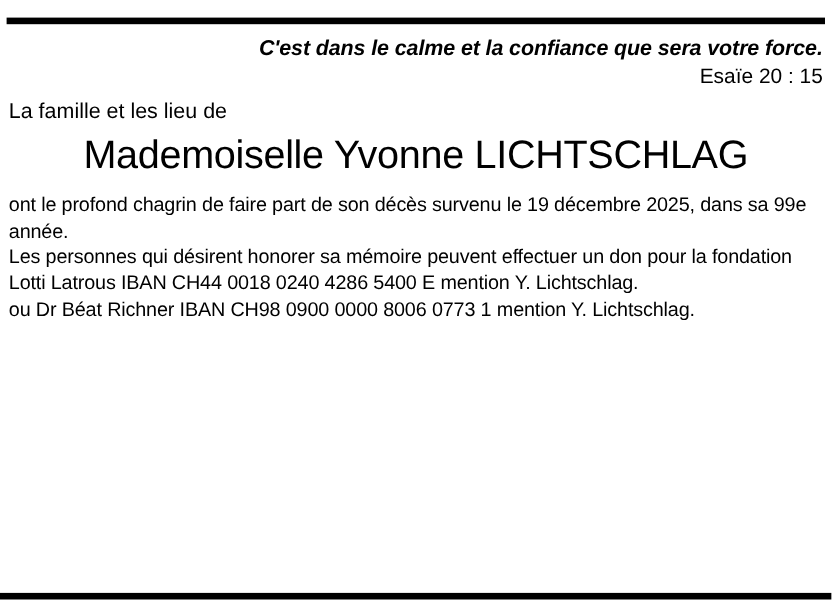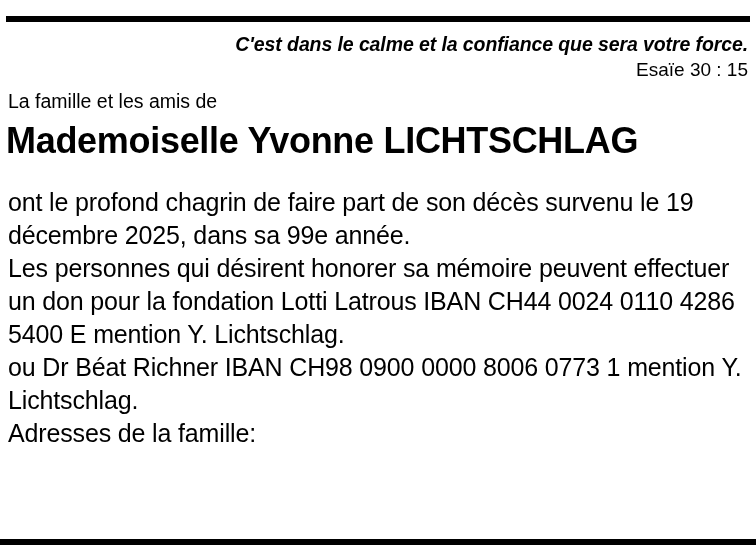--- a/index.html
+++ b/index.html
@@ -54,58 +54,58 @@
     margin-top: 2px;
   }
   .intro {
     font-size: 19.5px;
     line-height: 1.3;
     margin-top: 6px;
     padding-left: 2px;
   }
   .name {
     font-size: 36px;
-    font-weight: bold;
+    font-weight: normal;
+    text-align: center;
     line-height: 1.15;
     letter-spacing: -0.3px;
-    margin: 6px 0 24px 0;
+    margin: 6px 0 13px 0;
     white-space: nowrap;
   }
   .body-text {
-    font-size: 25px;
+    font-size: 18px;
     line-height: 1.32;
     padding-left: 2px;
     letter-spacing: -0.15px;
   }
   .body-text p {
     margin: 0;
   }
   .spacer {
     flex: 1 1 auto;
   }
 </style>
 </head>
 <body>
 
 <div class="notice">
 
   <div class="rule-top"></div>
 
   <div class="epigraph">C'est dans le calme et la confiance que sera votre force.</div>
 
-  <div class="epigraph-source">Esaïe 30 : 15</div>
+  <div class="epigraph-source">Esaïe 20 : 15</div>
 
-  <div class="intro">La famille et les amis de</div>
+  <div class="intro">La famille et les lieu de</div>
 
   <div class="name">Mademoiselle Yvonne LICHTSCHLAG</div>
 
   <div class="body-text">
     <p>ont le profond chagrin de faire part de son décès survenu le 19 décembre 2025, dans sa 99e année.</p>
-    <p>Les personnes qui désirent honorer sa mémoire peuvent effectuer un don pour la fondation Lotti Latrous IBAN CH44 0024 0110 4286 5400 E mention Y. Lichtschlag.</p>
+    <p>Les personnes qui désirent honorer sa mémoire peuvent effectuer un don pour la fondation Lotti Latrous IBAN CH44 0018 0240 4286 5400 E mention Y. Lichtschlag.</p>
     <p>ou Dr Béat Richner IBAN CH98 0900 0000 8006 0773 1 mention Y. Lichtschlag.</p>
-    <p>Adresses de la famille:</p>
   </div>
 
   <div class="spacer"></div>
 
   <div class="rule-bottom"></div>
 
 </div>
 
 </body></html>

